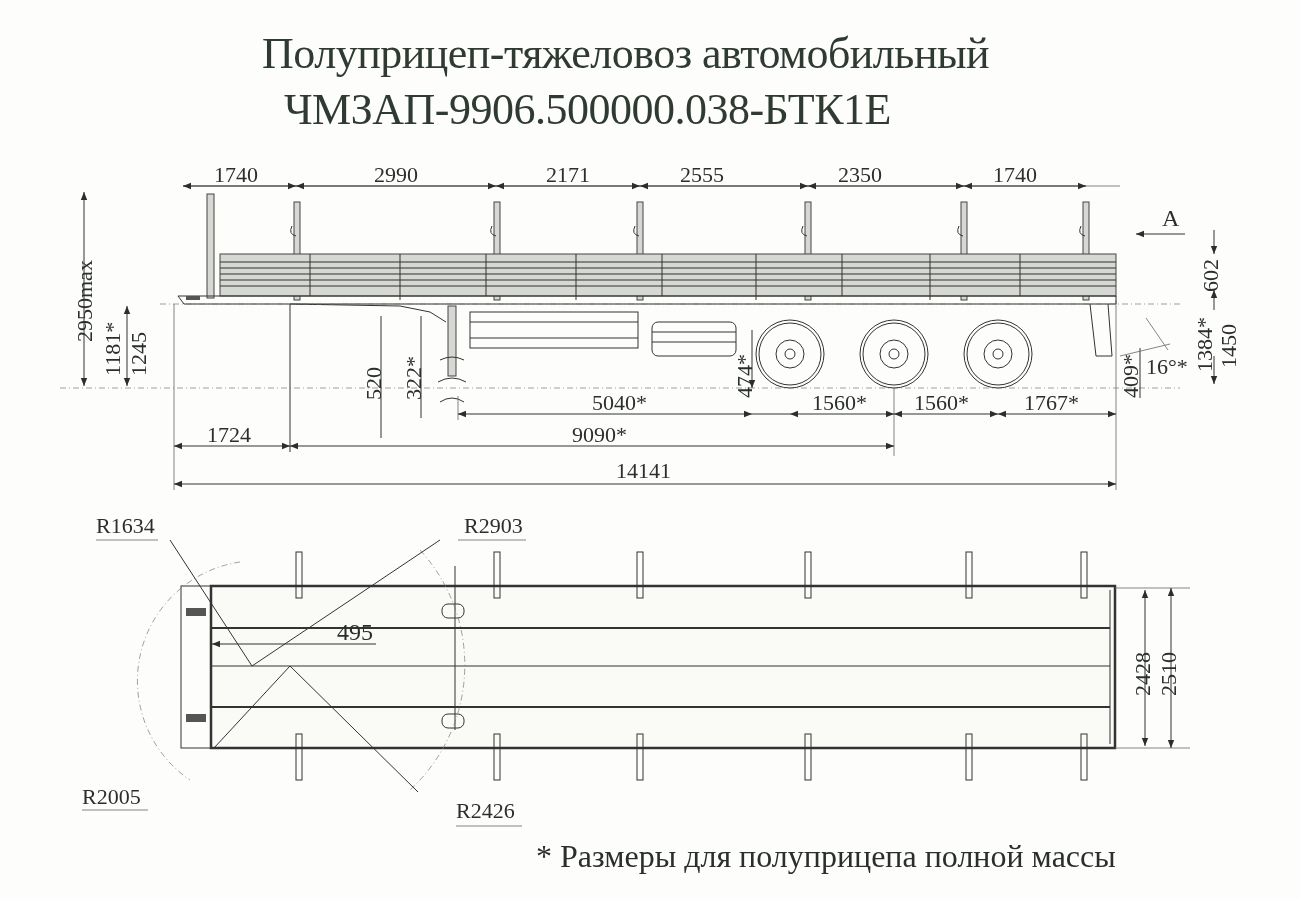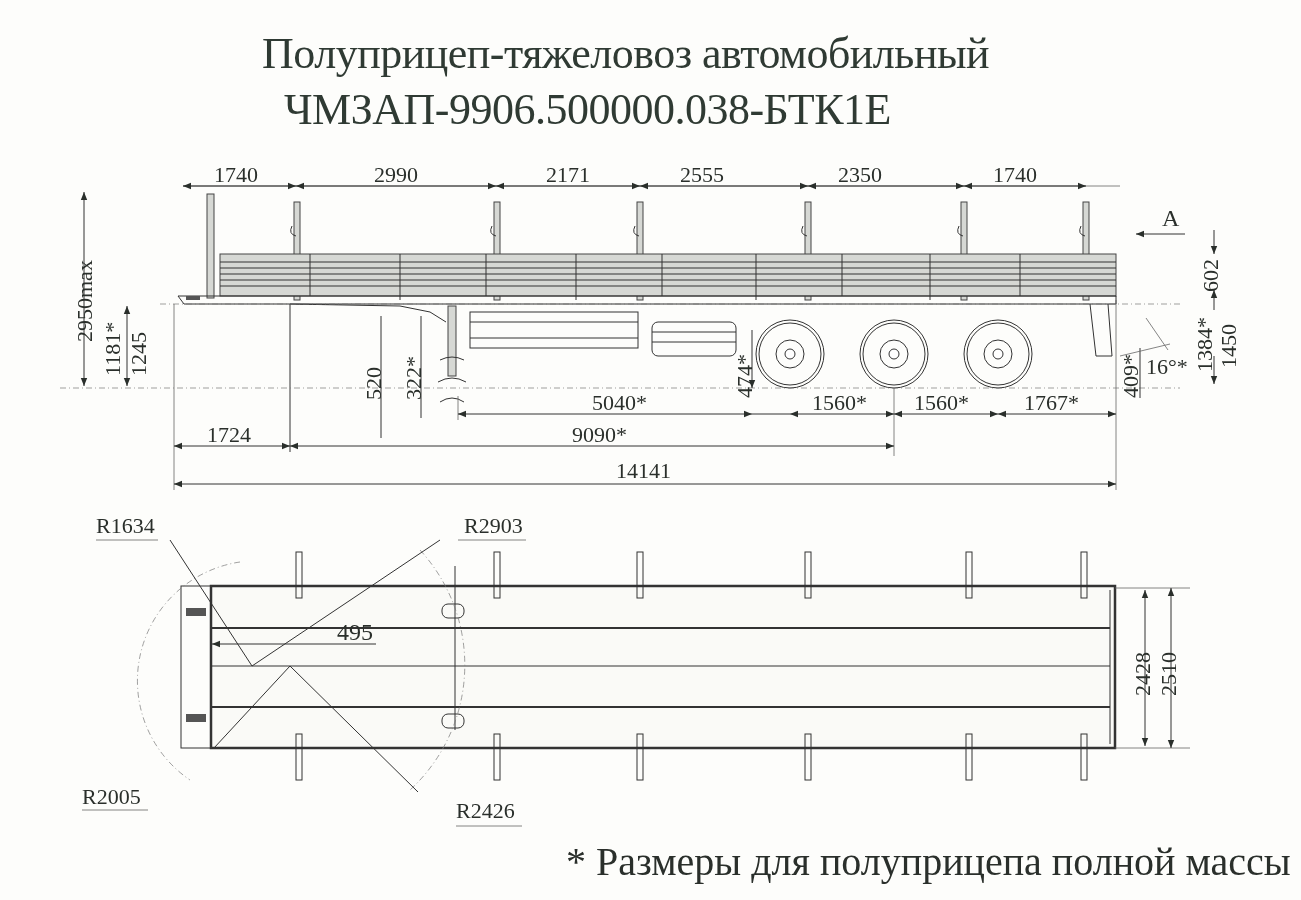--- a/index.html
+++ b/index.html
@@ -3,21 +3,21 @@
 <meta charset="utf-8">
 <style>
   html,body{margin:0;padding:0;background:#fdfdfb;}
   body{width:1301px;height:900px;position:relative;overflow:hidden;font-family:"Liberation Serif","DejaVu Serif",serif;color:#2a2f2b;}
   .title{position:absolute;left:0;width:1301px;font-size:44px;line-height:48px;color:#2f3a33;letter-spacing:-0.5px;}
   #title1{top:30px;left:262px;}
   #title2{top:86px;left:284px;}
   svg{position:absolute;left:0;top:0;}
   .dim{font-family:"Liberation Serif","DejaVu Serif",serif;font-size:22px;fill:#2a2f2b;}
   .dimb{font-family:"Liberation Serif","DejaVu Serif",serif;font-size:24px;fill:#2a2f2b;}
-  .note{position:absolute;left:566px;top:838px;font-size:40px;color:#2a2f2b;}
+  .note{position:absolute;left:536px;top:838px;font-size:32px;color:#2a2f2b;}
   .ln{stroke:#333;stroke-width:1;fill:none;}
   .thin{stroke:#777;stroke-width:0.7;fill:none;stroke-dasharray:6 3 1 3;}
   .thick{stroke:#333;stroke-width:3;fill:none;}
   .body{fill:#d6d8d4;stroke:#444;stroke-width:1;}
   .ext{stroke:#666;stroke-width:0.8;fill:none;}
 </style>
 </head>
 <body>
 
 <div class="title" id="title1">Полуприцеп-тяжеловоз автомобильный</div>

